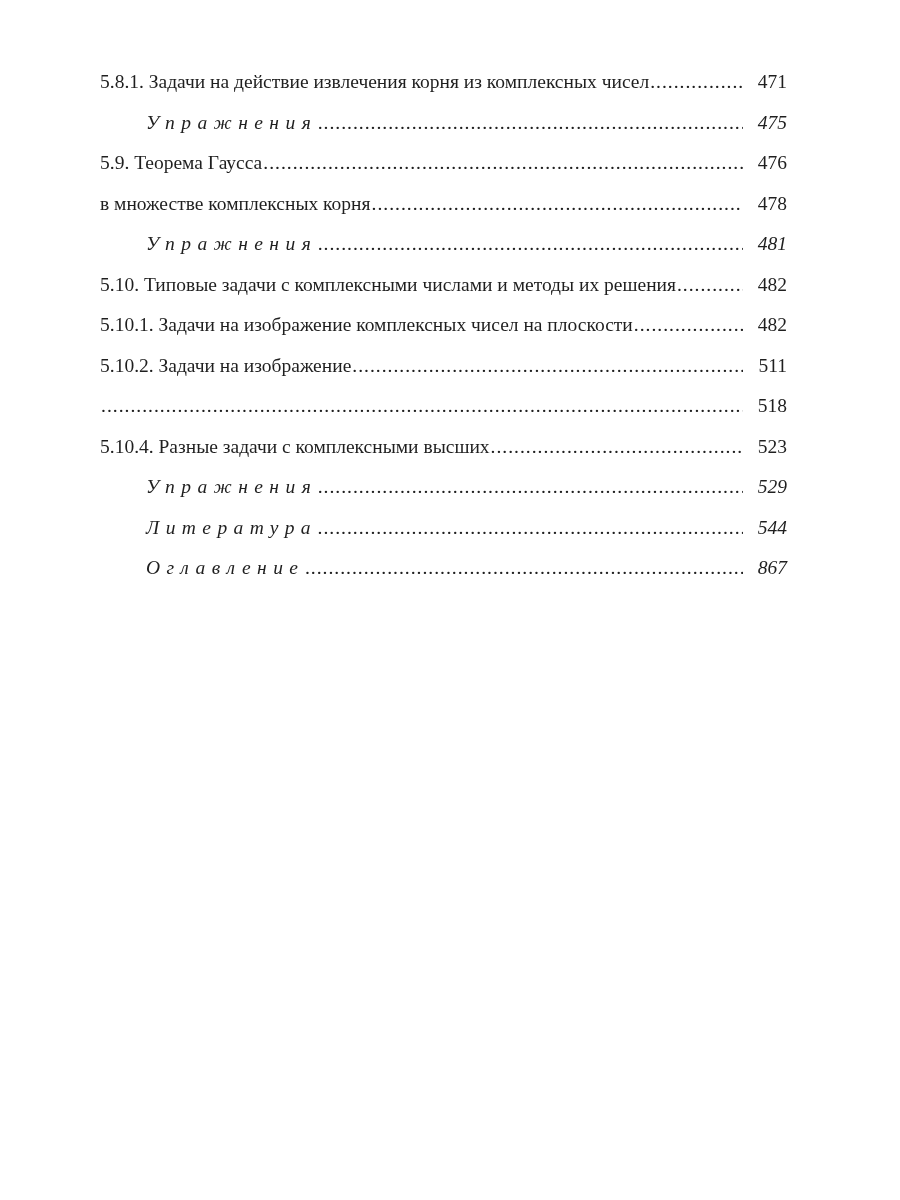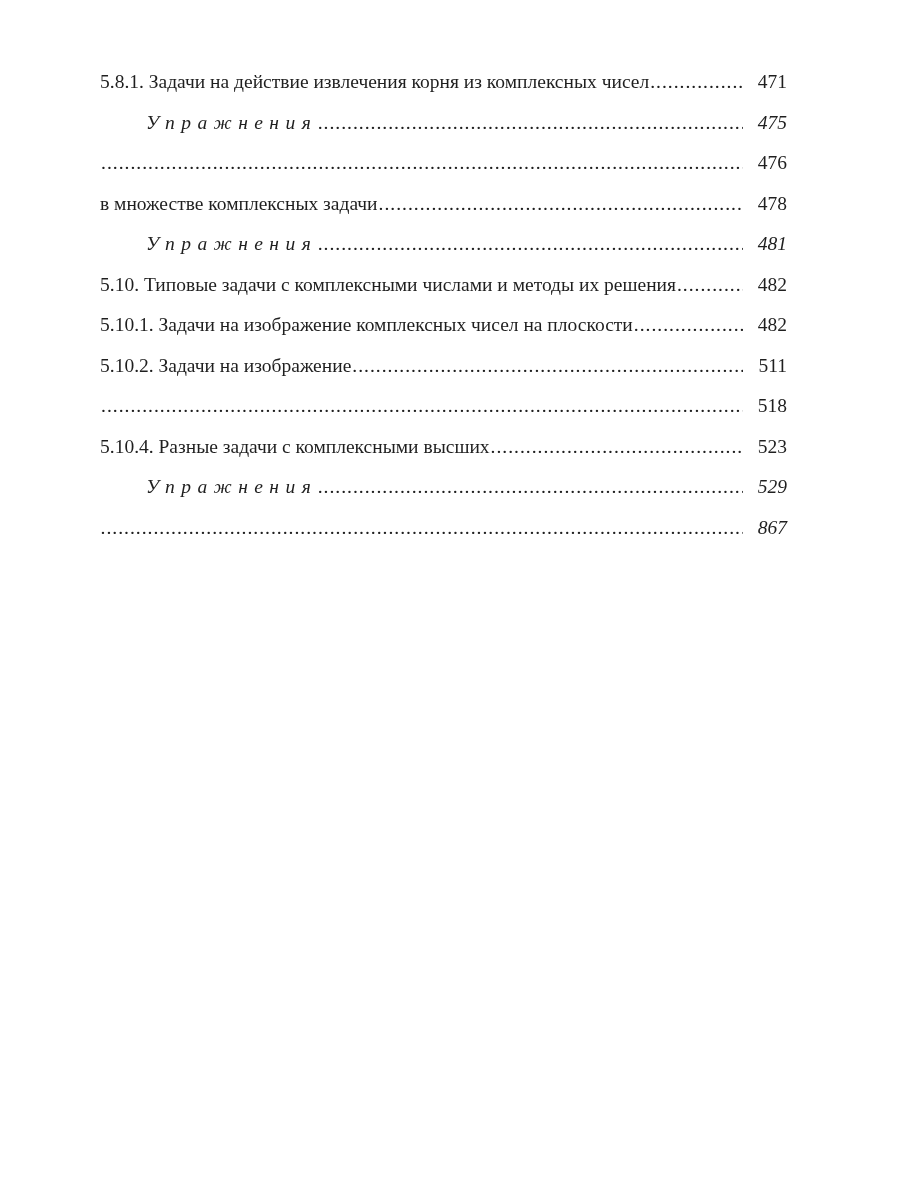--- a/index.html
+++ b/index.html
@@ -72,25 +72,26 @@
     <span class="label">5.8.1. Задачи на действие извлечения корня из комплексных чисел</span>
     <span class="leader"></span>
     <span class="page-num">471</span>
   </div>
       <div class="toc-row italic-spaced">
     <span class="label">Упражнения</span>
     <span class="leader"></span>
     <span class="page-num">475</span>
   </div>
       <div class="toc-row normal">
+    <span class="label">5.9. Теорема Гаусса</span>
     <span class="leader"></span>
     <span class="page-num">476</span>
   </div>
       <div class="toc-row normal">
-    <span class="label">в множестве комплексных задачи</span>
+    <span class="label">в множестве комплексных корня</span>
     <span class="leader"></span>
     <span class="page-num">478</span>
   </div>
       <div class="toc-row italic-spaced">
     <span class="label">Упражнения</span>
     <span class="leader"></span>
     <span class="page-num">481</span>
   </div>
       <div class="toc-row normal">
     <span class="label">5.10. Типовые задачи с комплексными числами и методы их решения </span>
@@ -115,17 +116,23 @@
     <span class="label">5.10.4. Разные задачи с комплексными высших </span>
     <span class="leader"></span>
     <span class="page-num">523</span>
   </div>
       <div class="toc-row italic-spaced">
     <span class="label">Упражнения</span>
     <span class="leader"></span>
     <span class="page-num">529</span>
   </div>
       <div class="toc-row italic-spaced">
+    <span class="label">Литература</span>
+    <span class="leader"></span>
+    <span class="page-num">544</span>
+  </div>
+      <div class="toc-row italic-spaced">
+    <span class="label">Оглавление</span>
     <span class="leader"></span>
     <span class="page-num">867</span>
   </div>
     </div>
 </div>
 
 </body></html>

